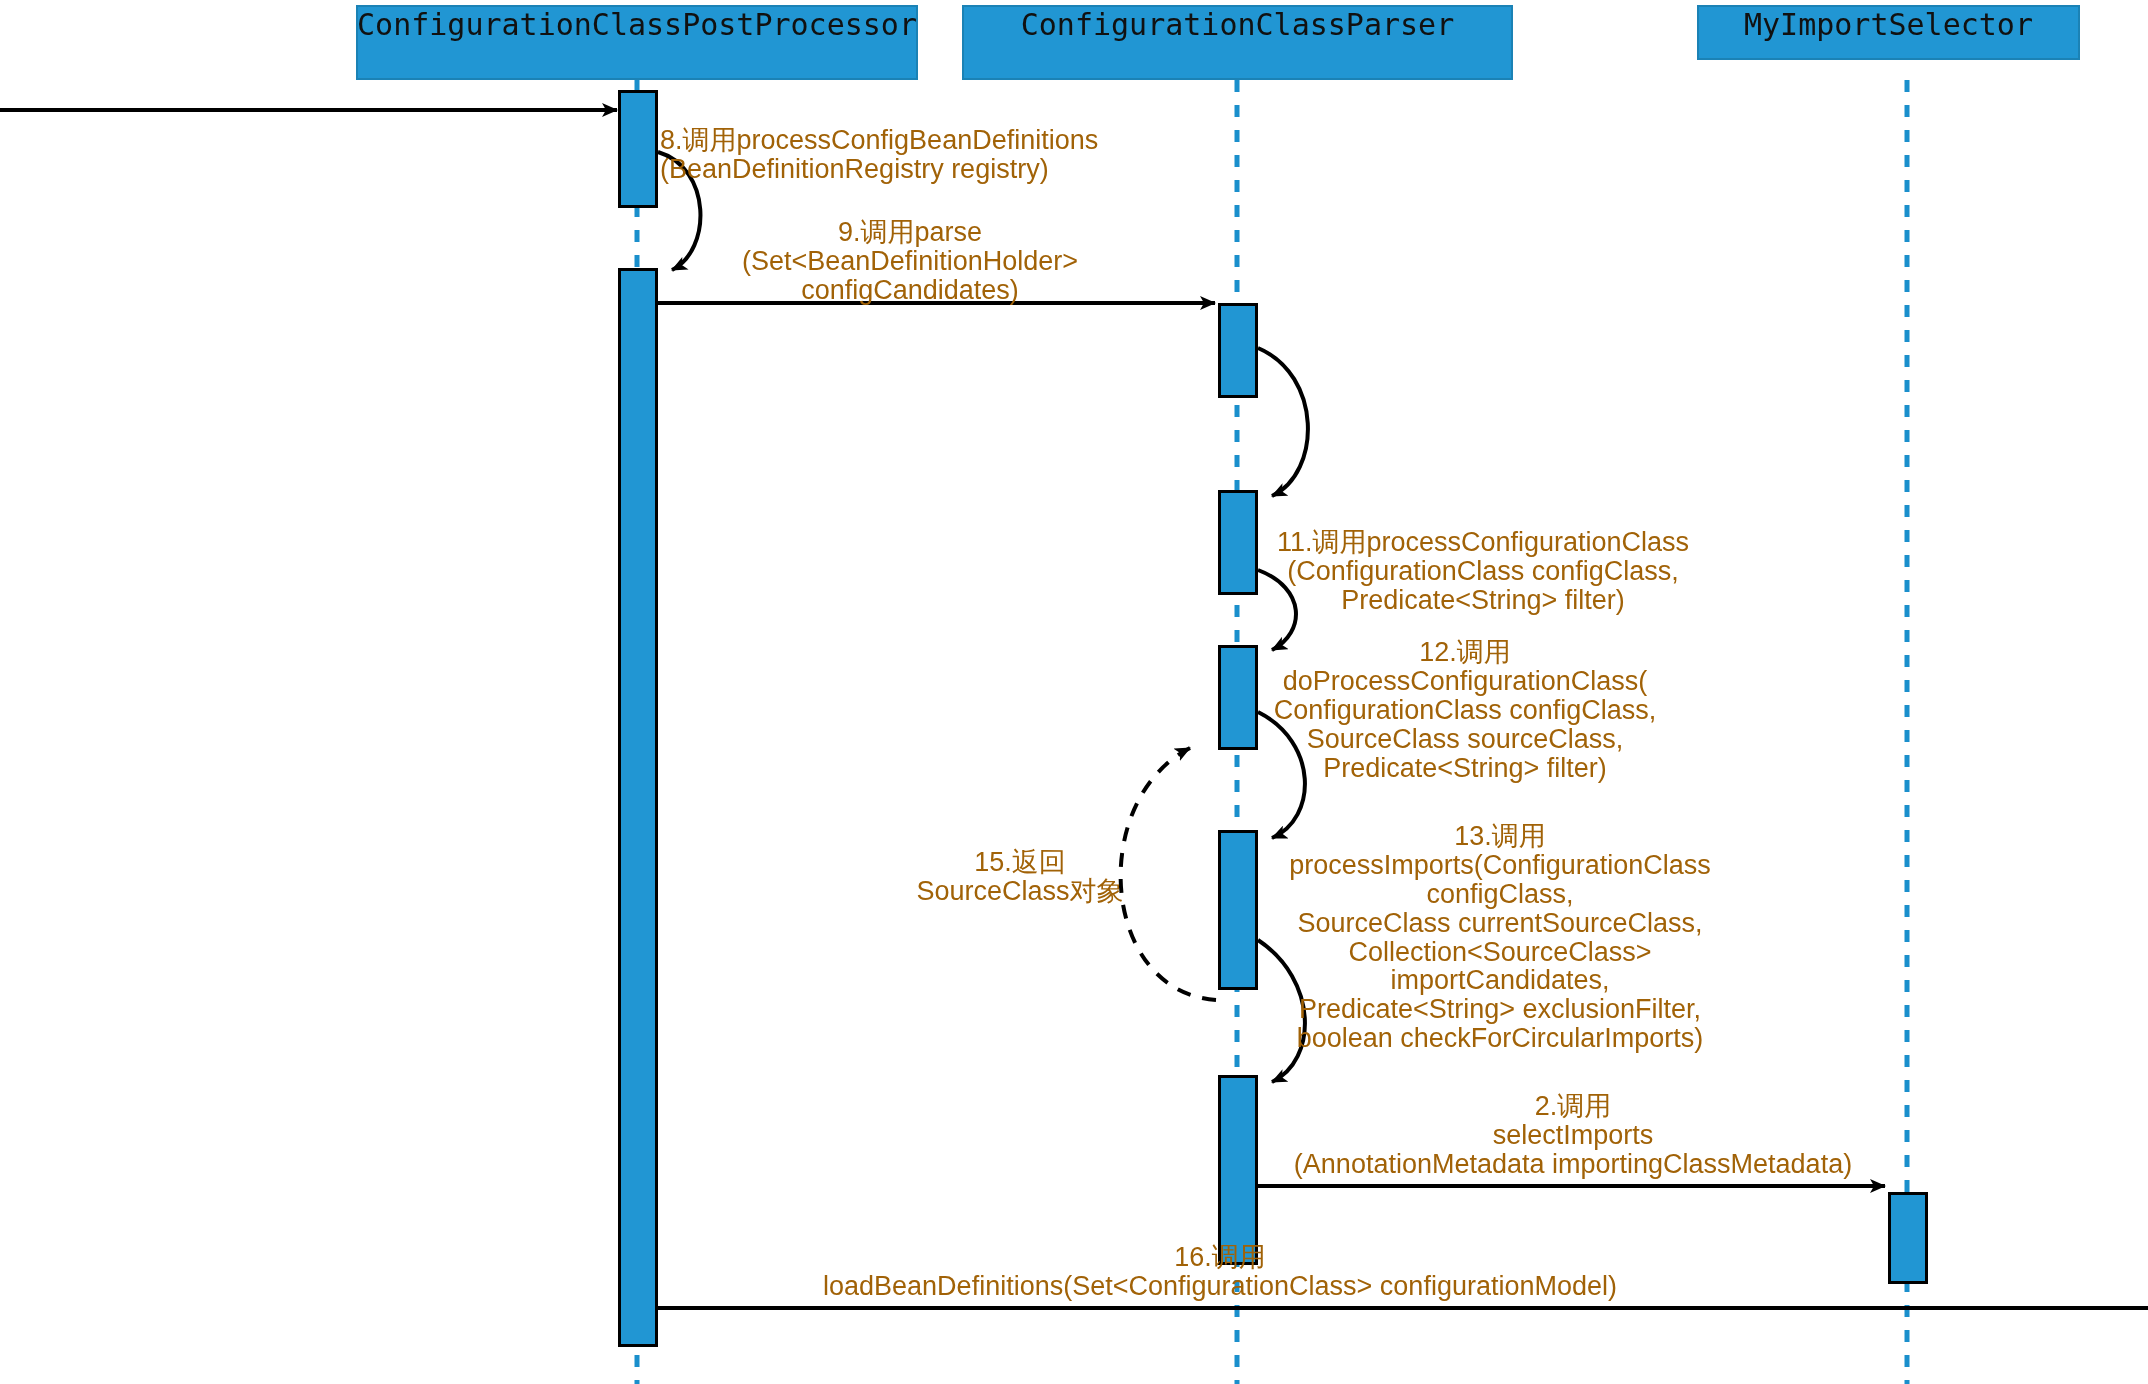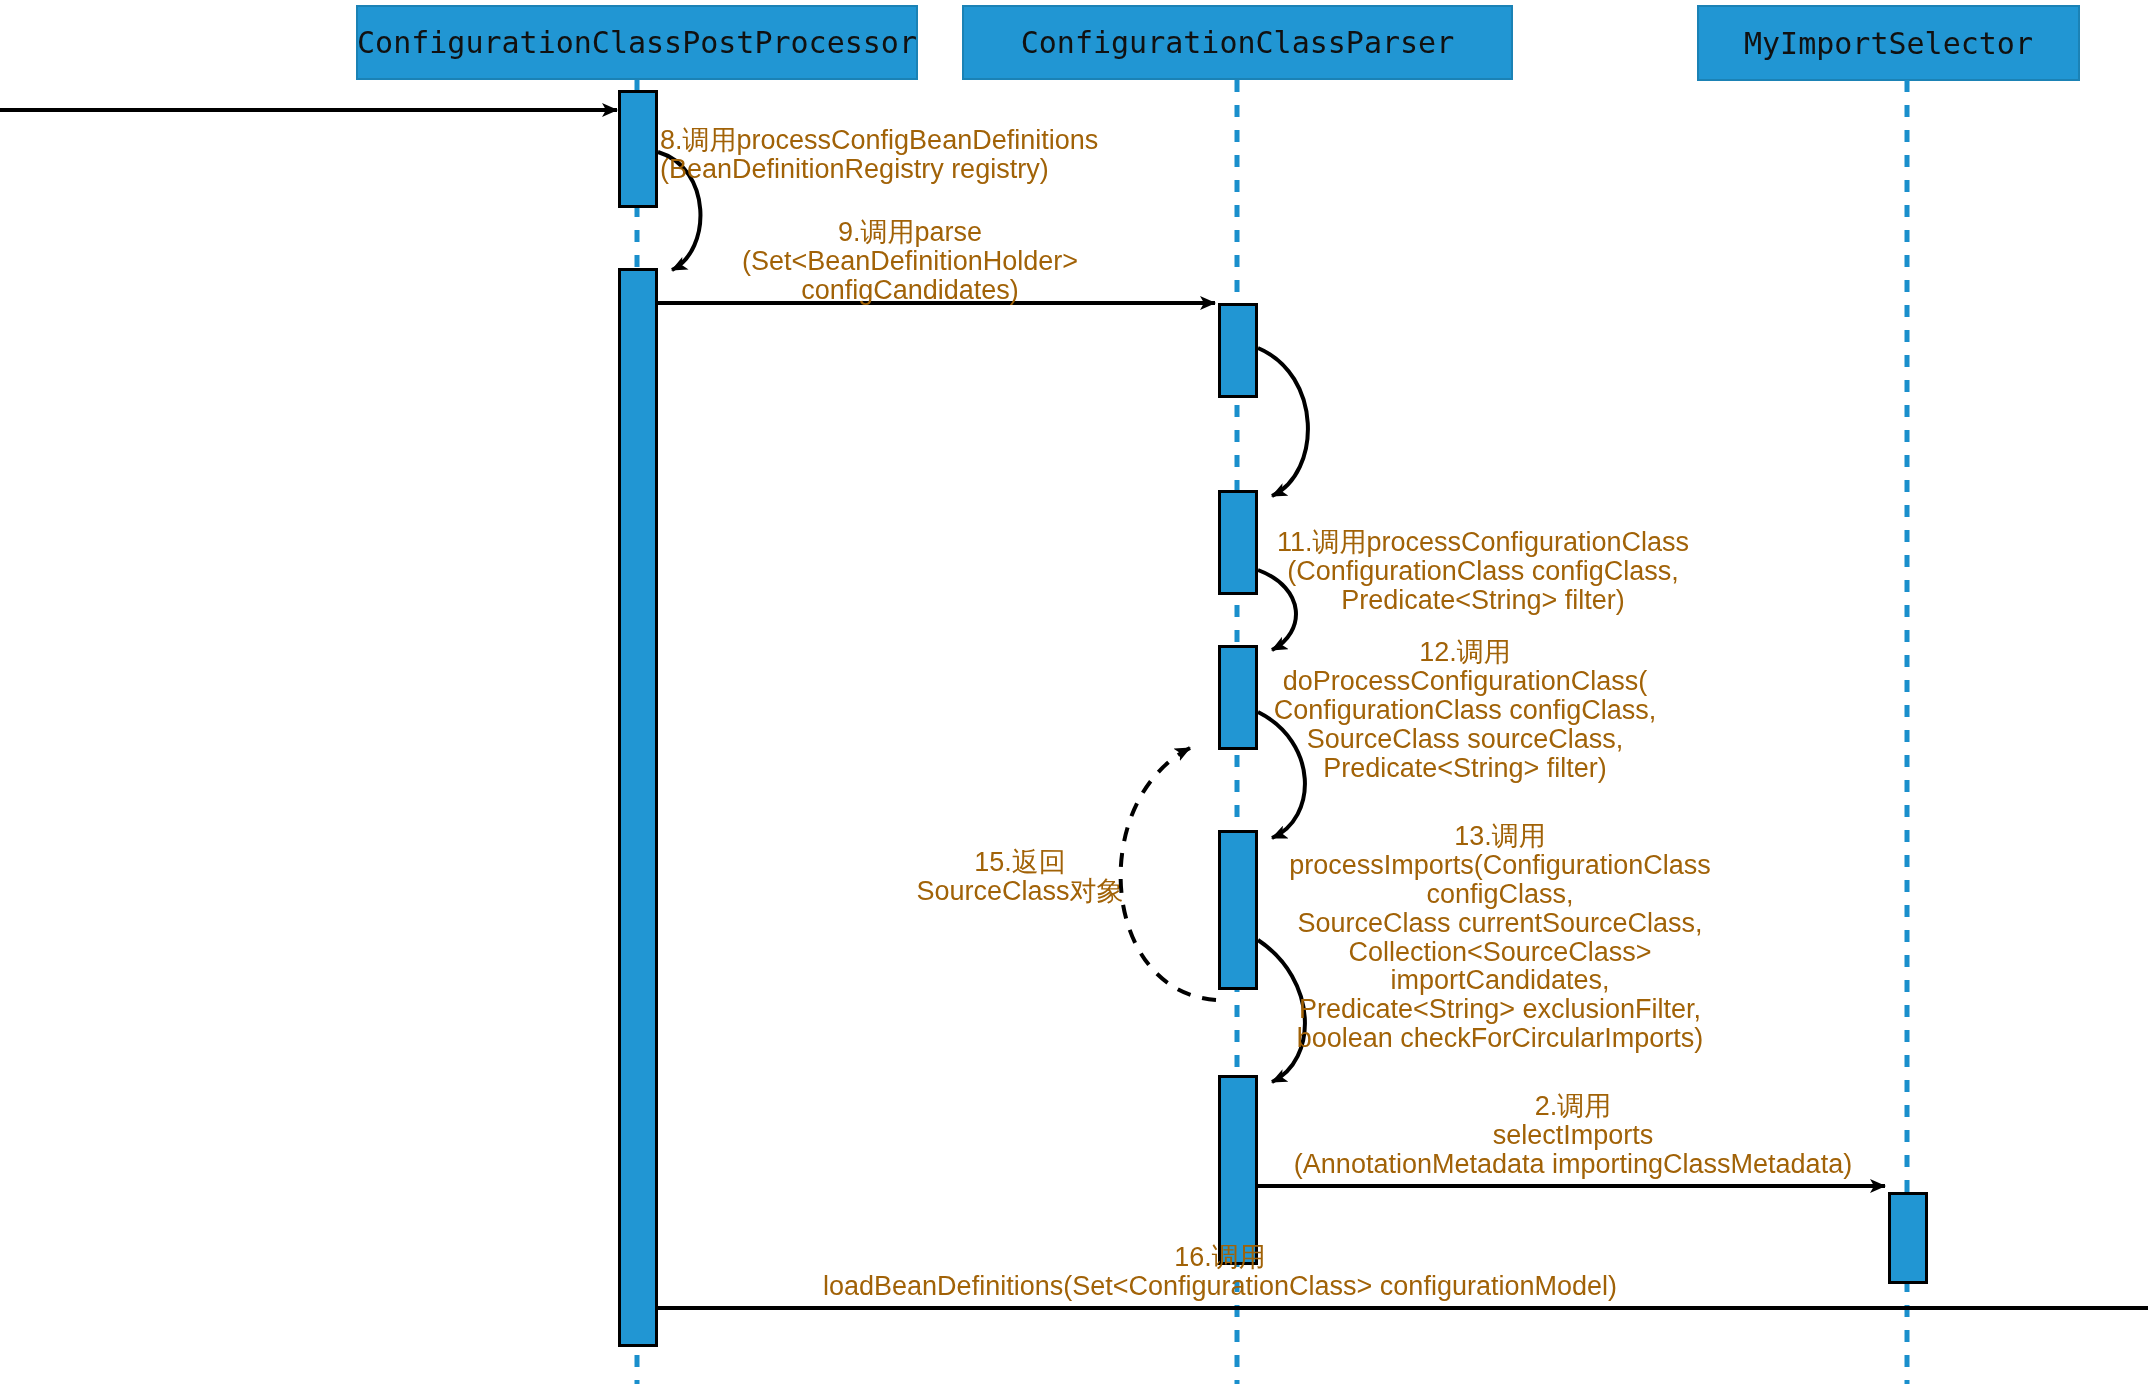--- a/index.html
+++ b/index.html
@@ -1,39 +1,39 @@
 <!DOCTYPE html>
 <html><head>
 <meta charset="utf-8">
 <style>
   html,body{margin:0;padding:0;background:#ffffff;}
   body{width:2148px;height:1384px;position:relative;overflow:hidden;
        font-family:"Liberation Sans","DejaVu Sans",sans-serif;}
   #diagram{position:absolute;left:0;top:0;width:2148px;height:1384px;}
   .svg-layer{position:absolute;left:0;top:0;width:2148px;height:1384px;}
   .pbox{position:absolute;background:#2196d3;border:2px solid #1b82b5;
-        box-sizing:border-box;display:flex;align-items:center;justify-content:center;}
+        box-sizing:border-box;display:flex;justify-content:center;}
   .pbox-label{font-family:"DejaVu Sans Mono","Liberation Mono",monospace;
         font-size:30px;color:#111111;letter-spacing:0px;white-space:nowrap;}
   .msg{position:absolute;font-size:27px;color:#a16207;line-height:1.07;
        text-align:center;white-space:pre-line;}
   .act{position:absolute;background:#2196d3;border:3px solid #000000;box-sizing:border-box;}
 </style>
 </head>
 <body>
 
 <div id="diagram">
 
   <div class="pbox" id="pbox-0" style="left:356px;top:5px;width:562px;height:75px;">
     <span class="pbox-label">ConfigurationClassPostProcessor</span>
   </div>
   <div class="pbox" id="pbox-1" style="left:962px;top:5px;width:551px;height:75px;">
     <span class="pbox-label">ConfigurationClassParser</span>
   </div>
-  <div class="pbox" id="pbox-2" style="left:1697px;top:5px;width:383px;height:76px;">
+  <div class="pbox" id="pbox-2" style="left:1697px;top:5px;width:383px;height:55px;">
     <span class="pbox-label">MyImportSelector</span>
   </div>
 
   <svg class="svg-layer" viewBox="0 0 2148 1384">
     <defs>
       <marker id="arrowSolid" markerWidth="16" markerHeight="14" refX="15" refY="7" orient="auto" markerUnits="userSpaceOnUse">
         <path d="M0,0 L16,7 L0,14 L4,7 Z" fill="#000000"></path>
       </marker>
       <marker id="arrowSolidL" markerWidth="16" markerHeight="14" refX="15" refY="7" orient="auto" markerUnits="userSpaceOnUse">
         <path d="M0,0 L16,7 L0,14 L4,7 Z" fill="#000000"></path>

